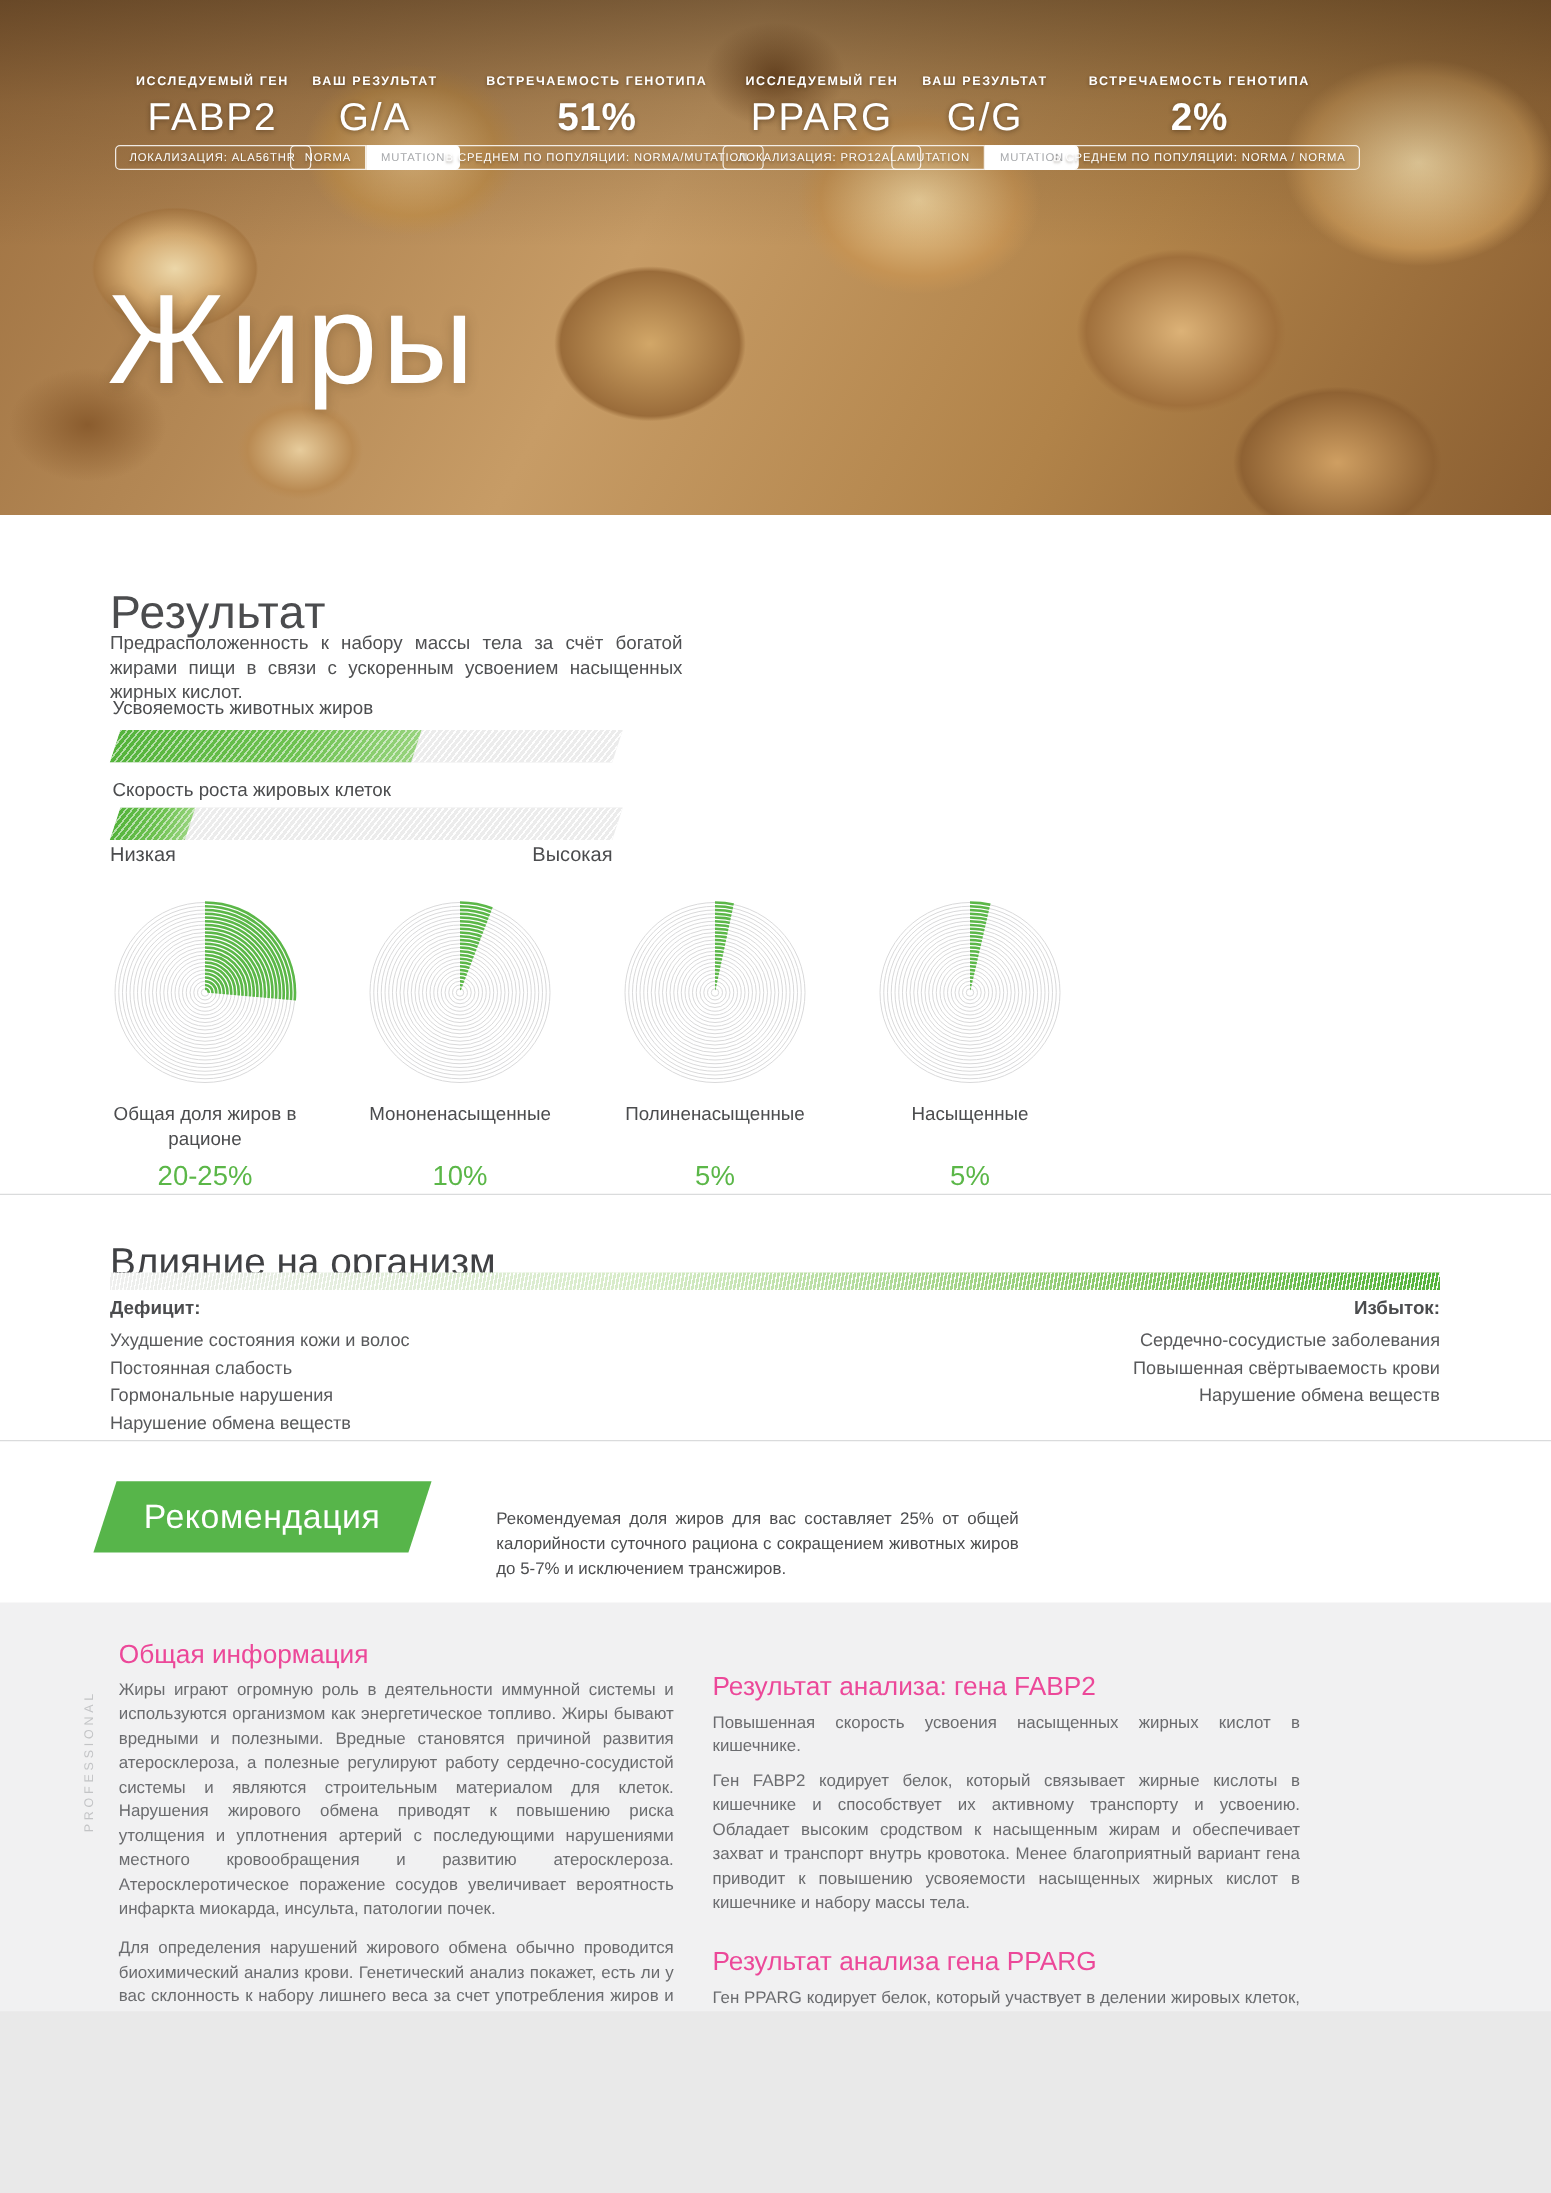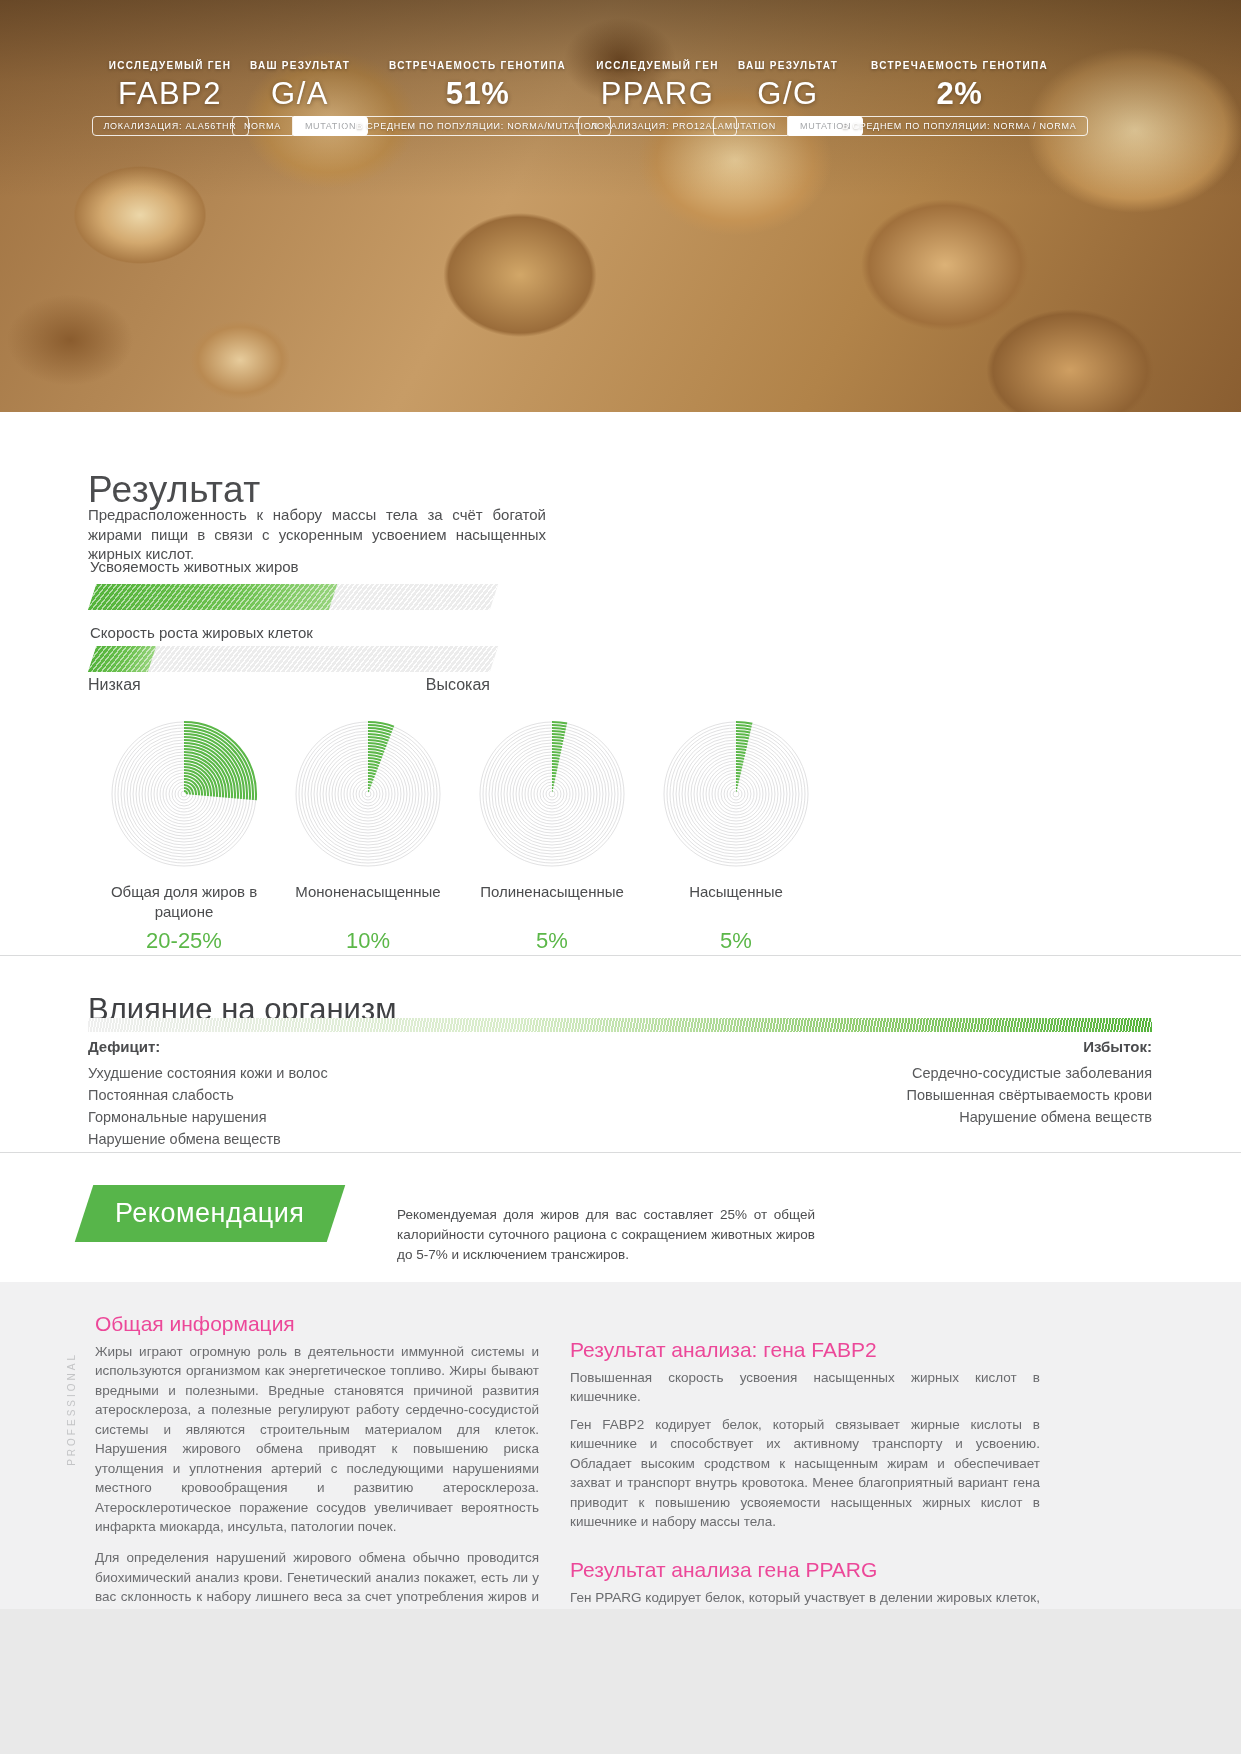--- a/index.html
+++ b/index.html
@@ -69,21 +69,21 @@
   .hbar::before { content:""; position:absolute; inset:0;
     background:repeating-linear-gradient(115deg, rgba(255,255,255,.95) 0 1.5px, rgba(255,255,255,0) 1.5px 4.5px); }
   .hbar-fill { position:absolute; left:0; top:0; bottom:0; width:0;
     background:linear-gradient(90deg, #54b33b 0%, #6ec251 60%, #97d37d 100%); }
   .hbar-fill::before { content:""; position:absolute; inset:0;
     background:repeating-linear-gradient(115deg, rgba(255,255,255,.55) 0 1.5px, rgba(255,255,255,0) 1.5px 4.5px); }
 
   .scale-row { position:absolute; left:88px; top:676px; width:402px; display:flex; justify-content:space-between;
     font-size:16px; color:#4b4c4e; }
 
-  .rings-row { position:absolute; left:88px; top:718px; display:flex; gap:32px;margin-left:20px; }
+  .rings-row { position:absolute; left:88px; top:718px; display:flex; gap:52px; }
   .ring-chart { width:152px; display:flex; flex-direction:column; align-items:center; text-align:center; }
   .ring-svg { width:152px; height:152px; }
   .ring-title { margin-top:12px; font-size:15px; color:#4b4c4e; line-height:1.3; min-height:42px; display:flex; align-items:flex-start; justify-content:center; }
   .ring-value { margin-top:4px; font-size:22px; color:#5bb748; }
 
   .divider { position:absolute; left:0; width:100%; border-top:1px solid #dadbdc; }
   .divider.d1 { top:955px; } .divider.d2 { top:1152px; }
 
   
   .influence-title { position:absolute; left:88px; top:966px; font-size:31px; font-weight:400; color:#404144; }
@@ -169,20 +169,21 @@
       <div class="badge left">MUTATION</div>
       <div class="badge right">MUTATION</div>
     </div>
   </div>
   <div class="stat" style="left:852px; width:215px;">
     <div class="stat-label">ВСТРЕЧАЕМОСТЬ ГЕНОТИПА</div>
     <div class="stat-value heavy">2%</div>
     <div class="badge">В СРЕДНЕМ ПО ПОПУЛЯЦИИ: NORMA / NORMA</div>
   </div>
 
+  <h1 class="hero-title">Жиры</h1>
 
   <h2 class="result-title">Результат</h2>
   <p class="result-desc">Предрасположенность к набору массы тела за счёт богатой жирами пищи в связи с ускоренным усвоением насыщенных жирных кислот.</p>
 
   <div class="bar-label b1">Усвояемость животных жиров</div>
   <div class="hbar b1">
       <div class="hbar-fill" style="width: 60%;"></div>
     </div>
 
   <div class="bar-label b2">Скорость роста жировых клеток</div>

